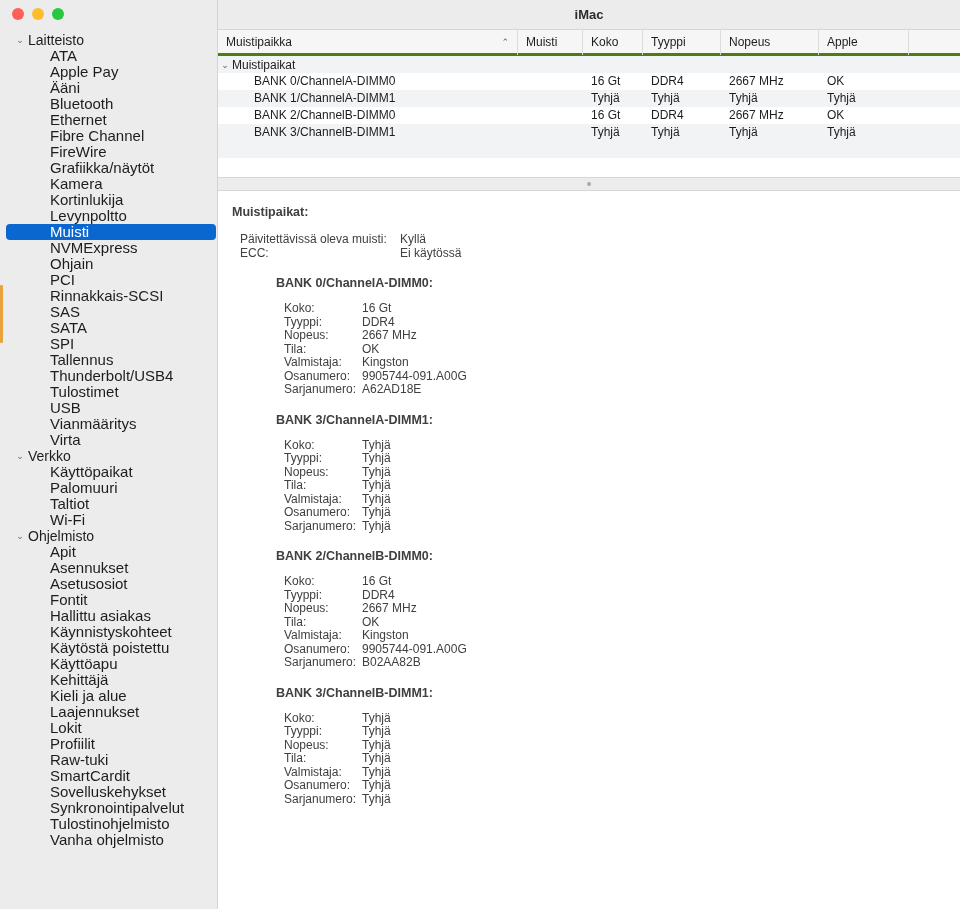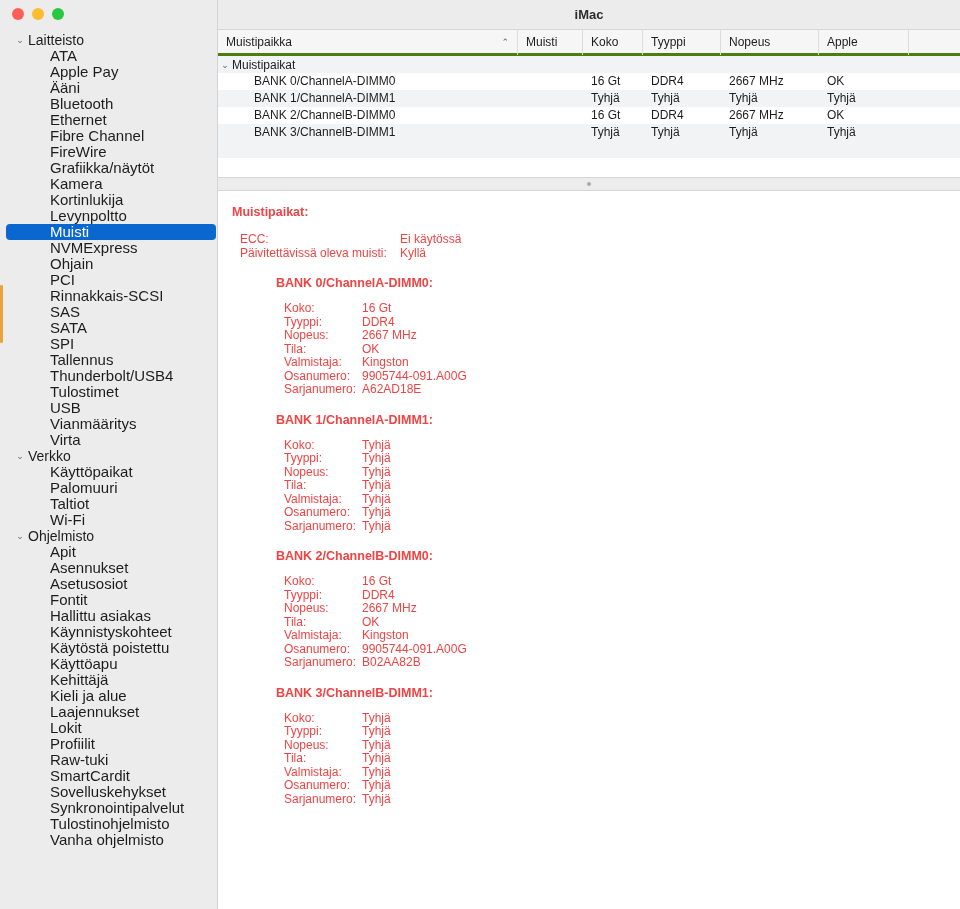--- a/index.html
+++ b/index.html
@@ -178,21 +178,21 @@
     border-radius: 50%;
     background: #a9a9ac;
   }
 
   
   #detail {
     flex: 1;
     background: #ffffff;
     padding: 14px 4px 0 14px;
     font-size: 12px;
-    color: #ef4444;
+    color: #404040;
     overflow: hidden;
   }
   .detail-title {
     font-weight: bold;
     font-size: 12.5px;
     margin-bottom: 14px;
   }
   .kv {
     display: flex;
     line-height: 13.5px;
@@ -344,26 +344,26 @@
       </div>
 
     <div id="splitter">
       <div class="grip"></div>
     </div>
 
     <div id="detail">
       <div class="detail-title">Muistipaikat:</div>
       <div id="detail-top">
           <div class="kv topkv">
+            <div class="k">Päivitettävissä oleva muisti:</div>
+            <div class="v">Kyllä</div>
+          </div>
+          <div class="kv topkv">
             <div class="k">ECC:</div>
             <div class="v">Ei käytössä</div>
-          </div>
-          <div class="kv topkv">
-            <div class="k">Päivitettävissä oleva muisti:</div>
-            <div class="v">Kyllä</div>
           </div>
         </div>
       <div id="detail-banks">
           <div class="bank">
             <div class="bank-title">BANK 0/ChannelA-DIMM0:</div>
             <div class="kv">
               <div class="k">Koko:</div>
               <div class="v">16 Gt</div>
             </div>
             <div class="kv">
@@ -385,21 +385,21 @@
             <div class="kv">
               <div class="k">Osanumero:</div>
               <div class="v">9905744-091.A00G</div>
             </div>
             <div class="kv">
               <div class="k">Sarjanumero:</div>
               <div class="v">A62AD18E</div>
             </div>
           </div>
           <div class="bank">
-            <div class="bank-title">BANK 1/ChannelA-DIMM1:</div>
+            <div class="bank-title">BANK 3/ChannelA-DIMM1:</div>
             <div class="kv">
               <div class="k">Koko:</div>
               <div class="v">Tyhjä</div>
             </div>
             <div class="kv">
               <div class="k">Tyyppi:</div>
               <div class="v">Tyhjä</div>
             </div>
             <div class="kv">
               <div class="k">Nopeus:</div>

